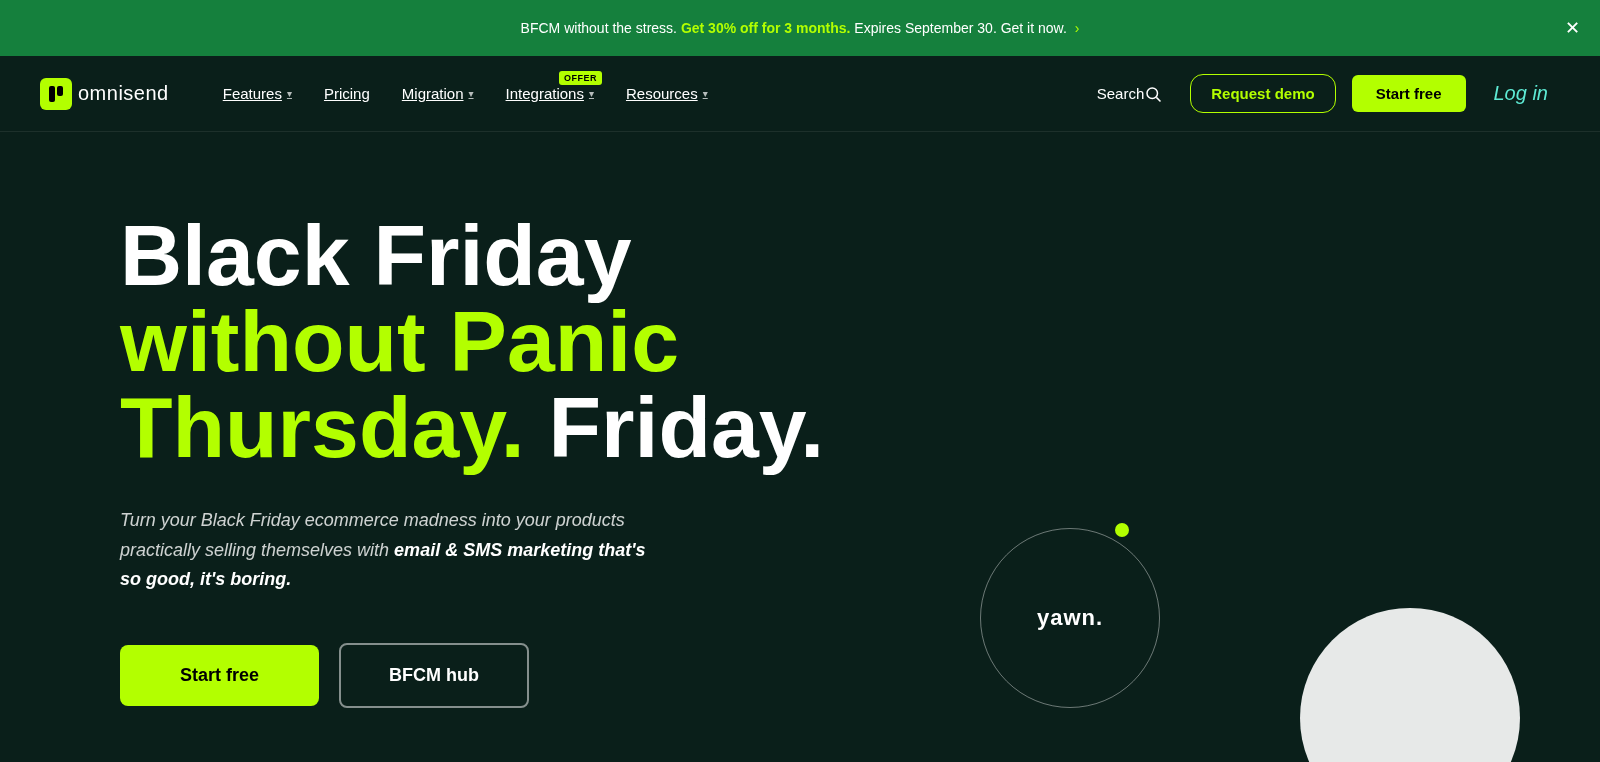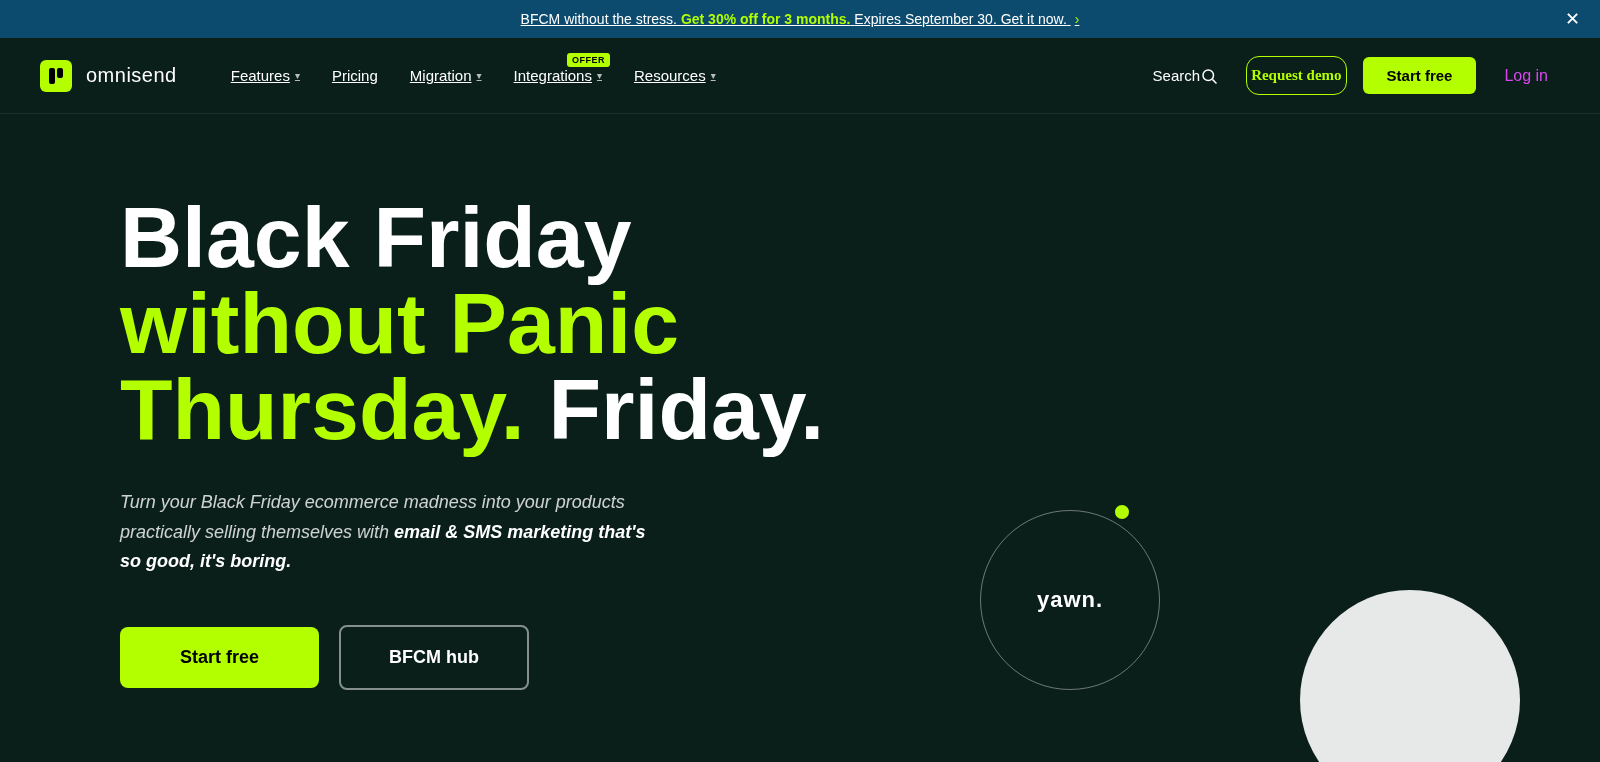--- a/index.html
+++ b/index.html
@@ -7,31 +7,30 @@
       font-family: -apple-system, BlinkMacSystemFont, 'Segoe UI', sans-serif;
       background-color: #0a1f1a;
       color: #ffffff;
       width: 1600px;
       min-height: 762px;
       overflow-x: hidden;
     }
 
     
     .top-banner {
-      background-color: #0c4a6e;
+      background-color: #15803d;
       text-align: center;
       padding: 10px 20px;
       font-size: 14px;
       color: #ffffff;
       display: flex;
       align-items: center;
       justify-content: center;
       position: relative;
-      height: 38px;
-      text-decoration: underline;
+      height: 56px;
     }
     .top-banner .highlight {
       color: #b3ff00;
       font-weight: 700;
     }
     .top-banner .arrow {
       color: #b3ff00;
       margin-left: 4px;
     }
     .top-banner .close-btn {
@@ -49,21 +48,21 @@
       background-color: #0a1f1a;
       display: flex;
       align-items: center;
       padding: 0 40px;
       height: 76px;
       border-bottom: 1px solid rgba(255,255,255,0.08);
     }
     .logo-area {
       display: flex;
       align-items: center;
-      gap: 14px;
+      gap: 6px;
       margin-right: 40px;
     }
     .logo-icon {
       width: 32px;
       height: 32px;
       background: #b3ff00;
       border-radius: 6px;
       display: flex;
       align-items: center;
       justify-content: center;
@@ -125,44 +124,44 @@
       padding: 8px 12px;
     }
     .search-icon-svg {
       width: 18px;
       height: 18px;
     }
     .btn-demo {
       background: transparent;
       border: 1.5px solid #b3ff00;
       color: #b3ff00;
-      padding: 10px 4px;
+      padding: 10px 20px;
       border-radius: 13px;
       font-size: 15px;
       font-weight: 600;
       cursor: pointer;
-      font-family: Liberation Serif, serif;
     }
     .btn-start {
       background: #b3ff00;
       border: none;
       color: #000000;
       padding: 10px 24px;
       border-radius: 6px;
       font-size: 15px;
       font-weight: 700;
       cursor: pointer;
     }
     .btn-login {
       background: transparent;
       border: none;
-      color: #d946ef;
-      font-size: 16px;
+      color: #5eead4;
+      font-size: 20px;
       cursor: pointer;
       padding: 8px 12px;
+      font-style: italic;
     }
 
     
     .hero {
       padding: 80px 40px 60px 120px;
       display: flex;
       align-items: flex-end;
       gap: 80px;
       min-height: 620px;
       position: relative;

